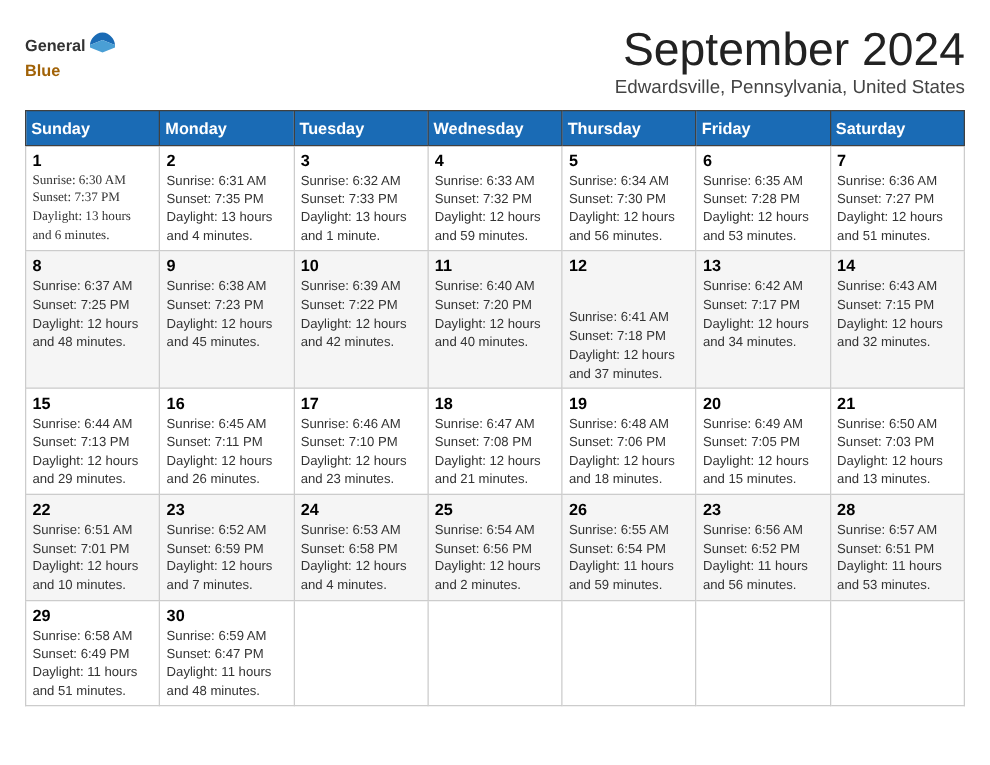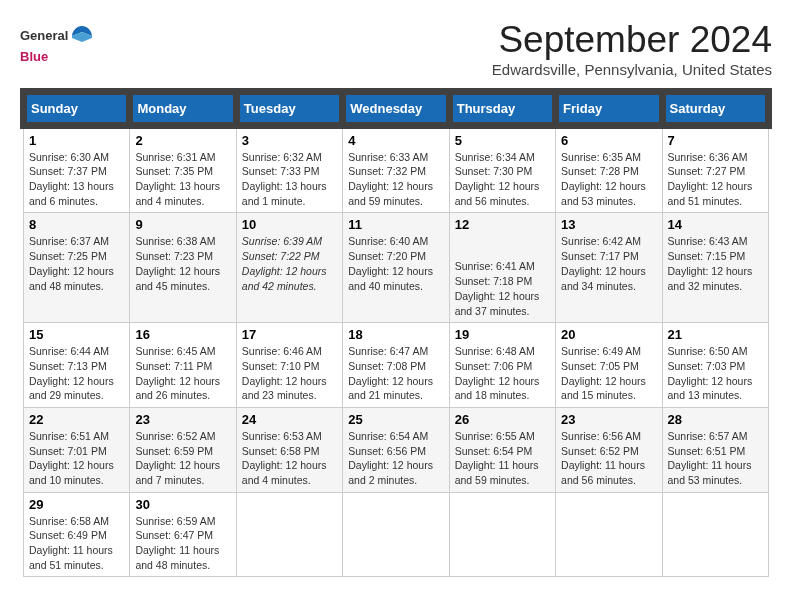--- a/index.html
+++ b/index.html
@@ -20,21 +20,21 @@
       display: flex;
       align-items: center;
       margin-top: 4px;
     }
     .logo-text {
       font-size: 13px;
       font-weight: bold;
       line-height: 1.1;
     }
     .logo-general { color: #333; }
-    .logo-blue { color: #be185d; text-align: right; }
+    .logo-blue { color: #a16207; text-align: right; }
     .logo-icon {
       width: 24px;
       height: 24px;
       margin-left: 2px;
     }
     .title-block {
       text-align: right;
     }
     .month-title {
       font-size: 37px;
@@ -51,21 +51,21 @@
       border-collapse: collapse;
       font-size: 11px;
     }
     .calendar th {
       background: #1a6bb5;
       color: #fff;
       padding: 6px 4px;
       text-align: left;
       font-size: 13px;
       font-weight: bold;
-      border: 7px solid #404040;
+      border: 1px solid #404040;
     }
     .calendar td {
       border: 1px solid #ccc;
       vertical-align: top;
       padding: 4px 5px;
       width: calc(100% / 7);
       min-height: 80px;
       background: #fff;
     }
     .calendar tr:nth-child(even) td {
@@ -118,21 +118,21 @@
         <th>Wednesday</th>
         <th>Thursday</th>
         <th>Friday</th>
         <th>Saturday</th>
       </tr>
   </thead>
   <tbody id="calendar-body">
   <tr>
         <td>
           <span class="day-num">1</span>
-          <div class="day-info" style="white-space: pre-line;">Sunrise: 6:30 AM
+          <div class="day-info" style="white-space: pre-line; font-family: Liberation Serif, serif;">Sunrise: 6:30 AM
 Sunset: 7:37 PM
 Daylight: 13 hours
 and 6 minutes.</div>
         </td>
         <td>
           <span class="day-num">2</span>
           <div class="day-info" style="white-space: pre-line;">Sunrise: 6:31 AM
 Sunset: 7:35 PM
 Daylight: 13 hours
 and 4 minutes.</div>
@@ -183,21 +183,21 @@
         </td>
         <td>
           <span class="day-num">9</span>
           <div class="day-info" style="white-space: pre-line;">Sunrise: 6:38 AM
 Sunset: 7:23 PM
 Daylight: 12 hours
 and 45 minutes.</div>
         </td>
         <td>
           <span class="day-num">10</span>
-          <div class="day-info" style="white-space: pre-line; font-style: italic;">Sunrise: 6:39 AM
+          <div class="day-info" style="white-space: pre-line;">Sunrise: 6:39 AM
 Sunset: 7:22 PM
 Daylight: 12 hours
 and 42 minutes.</div>
         </td>
         <td>
           <span class="day-num">11</span>
           <div class="day-info" style="white-space: pre-line;">Sunrise: 6:40 AM
 Sunset: 7:20 PM
 Daylight: 12 hours
 and 40 minutes.</div>

